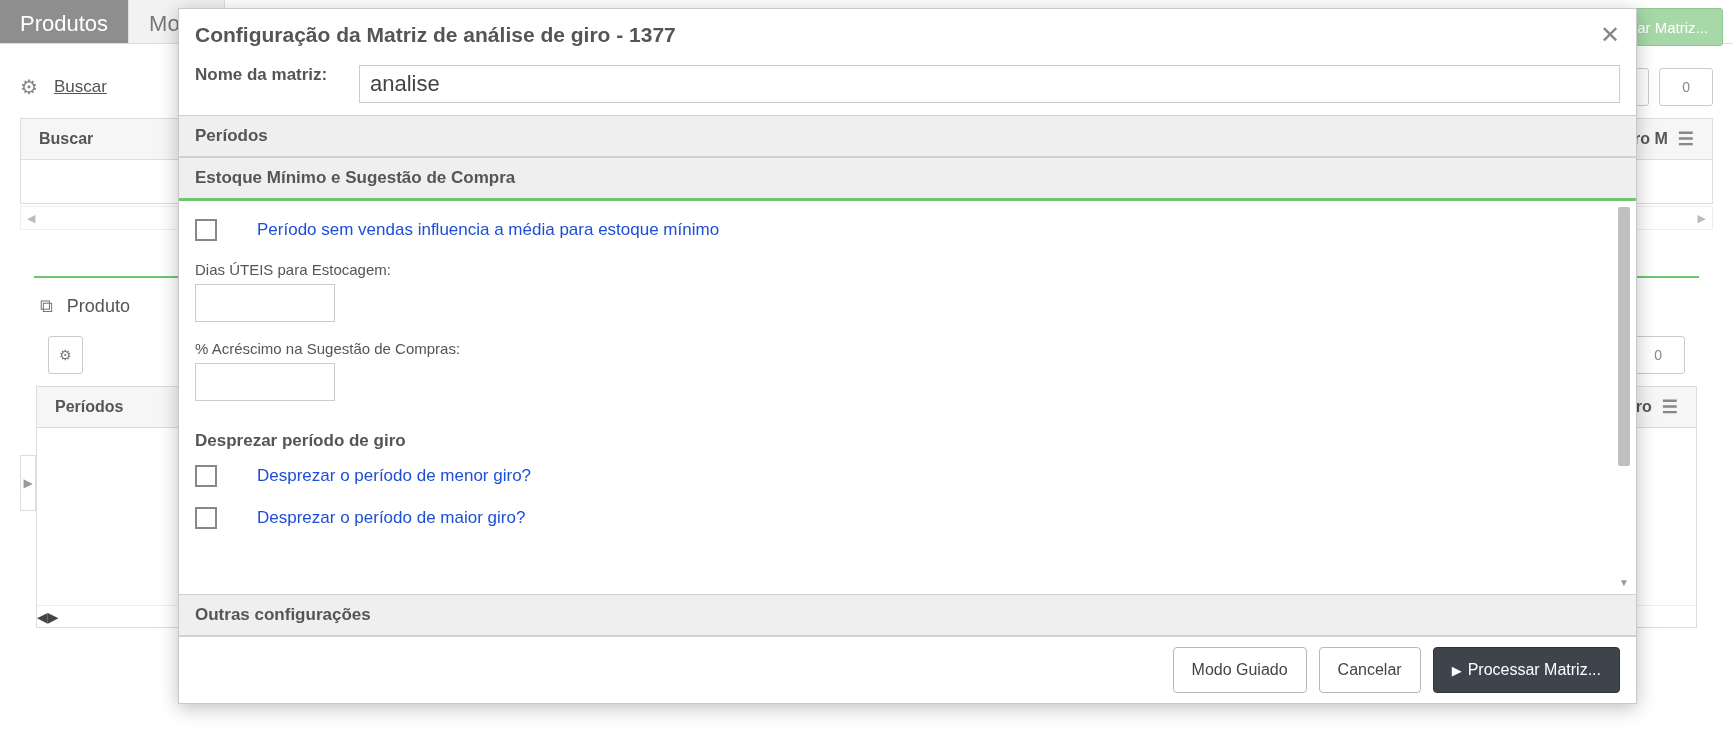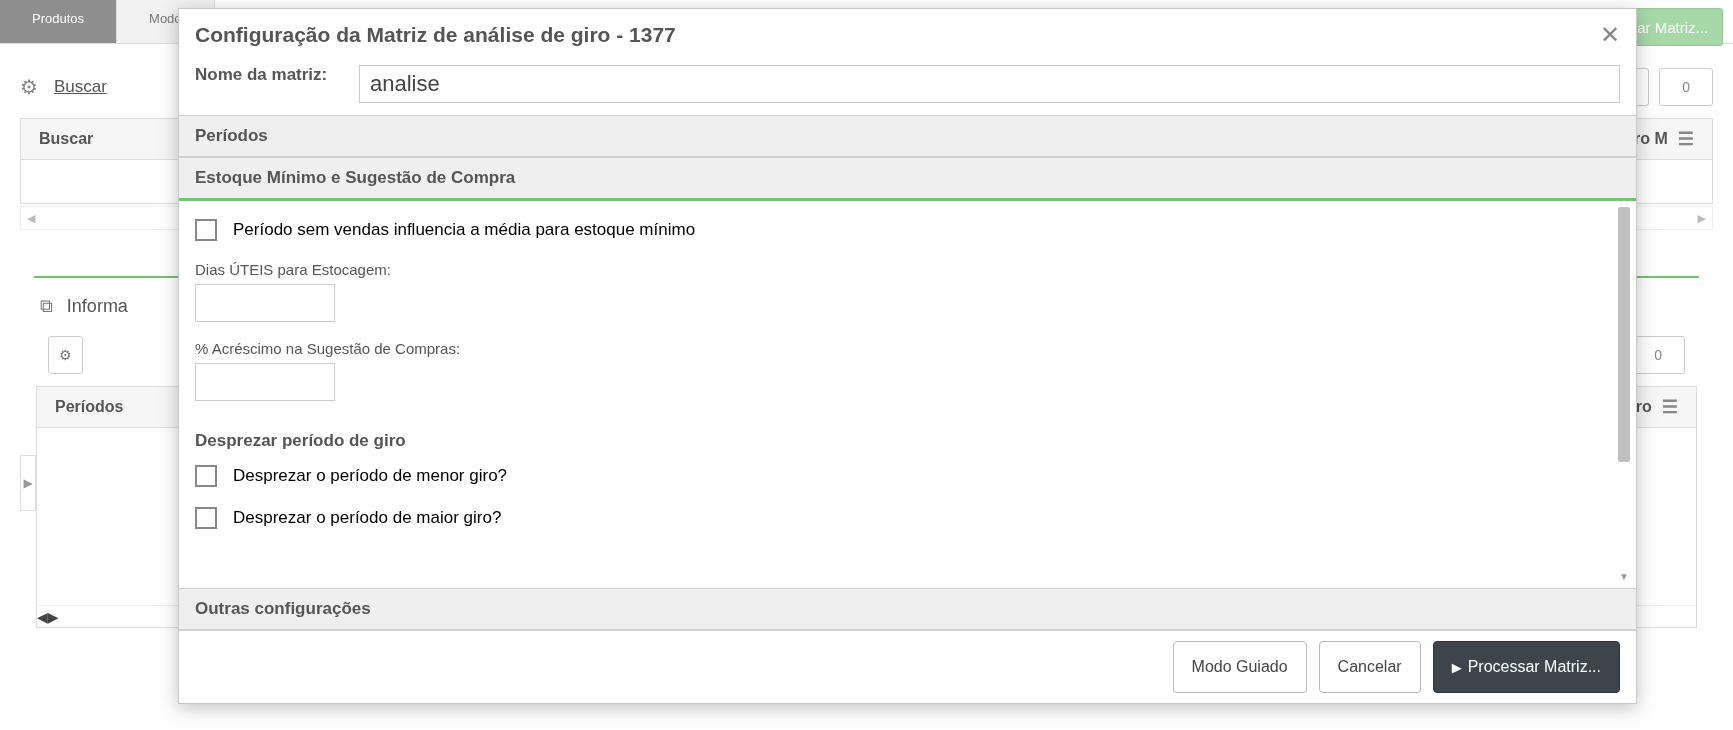--- a/index.html
+++ b/index.html
@@ -17,22 +17,22 @@
 
 .bg-page { position: absolute; top: 0; left: 0; right: 0; bottom: 0; }
 
 .tabs-row {
   display: flex;
   align-items: stretch;
   height: 44px;
   border-bottom: 1px solid #ddd;
 }
 .tab {
-  padding: 11px 32px;
-  font-size: 13px;
+  padding: 11px 20px;
+  font-size: 22px;
   color: #777;
   background: #f2f2f2;
   border-right: 1px solid #ddd;
 }
 .tab.active { background: #8e8e8e; color: #fff; font-weight: 500; }
 .tab.partial { color: #777; }
 
 .top-right-btn {
   position: absolute;
   top: 8px;
@@ -269,21 +269,21 @@
   align-items: center;
   gap: 16px;
   margin-bottom: 20px;
 }
 .chk {
   width: 22px;
   height: 22px;
   border: 2px solid #888;
   flex-shrink: 0;
 }
-.chk-label { font-size: 17px; color: #000000; }
+.chk-label { font-size: 17px; color: #1d4ed8; margin-left: 24px; }
 
 .field-label { font-size: 15px; color: #555; margin-bottom: 6px; }
 .small-input {
   width: 140px;
   height: 38px;
   border: 1px solid #ccc;
   margin-bottom: 18px;
 }
 
 .subsection-title { font-size: 17px; font-weight: 700; color: #555; margin: 12px 0 14px 0; }
@@ -314,21 +314,21 @@
 }
 
 .modal-footer {
   border-top: 1px solid #d0d0d0;
   padding: 10px 16px;
   display: flex;
   justify-content: flex-end;
   gap: 12px;
 }
 .btn {
-  height: 52px;
+  height: 46px;
   padding: 0 18px;
   border: 1px solid #b8b8b8;
   border-radius: 4px;
   background: #fff;
   font-size: 16px;
   color: #444;
   display: flex;
   align-items: center;
   gap: 6px;
 }
@@ -378,21 +378,21 @@
   <div class="grid-scroll">
     <span class="arrow">◀</span>
     <span class="spacer"></span>
     <span class="arrow">▶</span>
   </div>
 
   <div class="green-line"></div>
 
   <div class="sub-tab-row">
     <span class="copy-icon">⧉</span>
-    <span class="sub-tab-label">Informa</span>
+    <span class="sub-tab-label">Produto</span>
   </div>
 
   <div class="sub-toolbar">
     <div class="toolbar-left">
       <div class="icon-btn">
           <span>⚙</span>
         </div>
     </div>
     <div class="toolbar-right">
       <div class="icon-btn">

